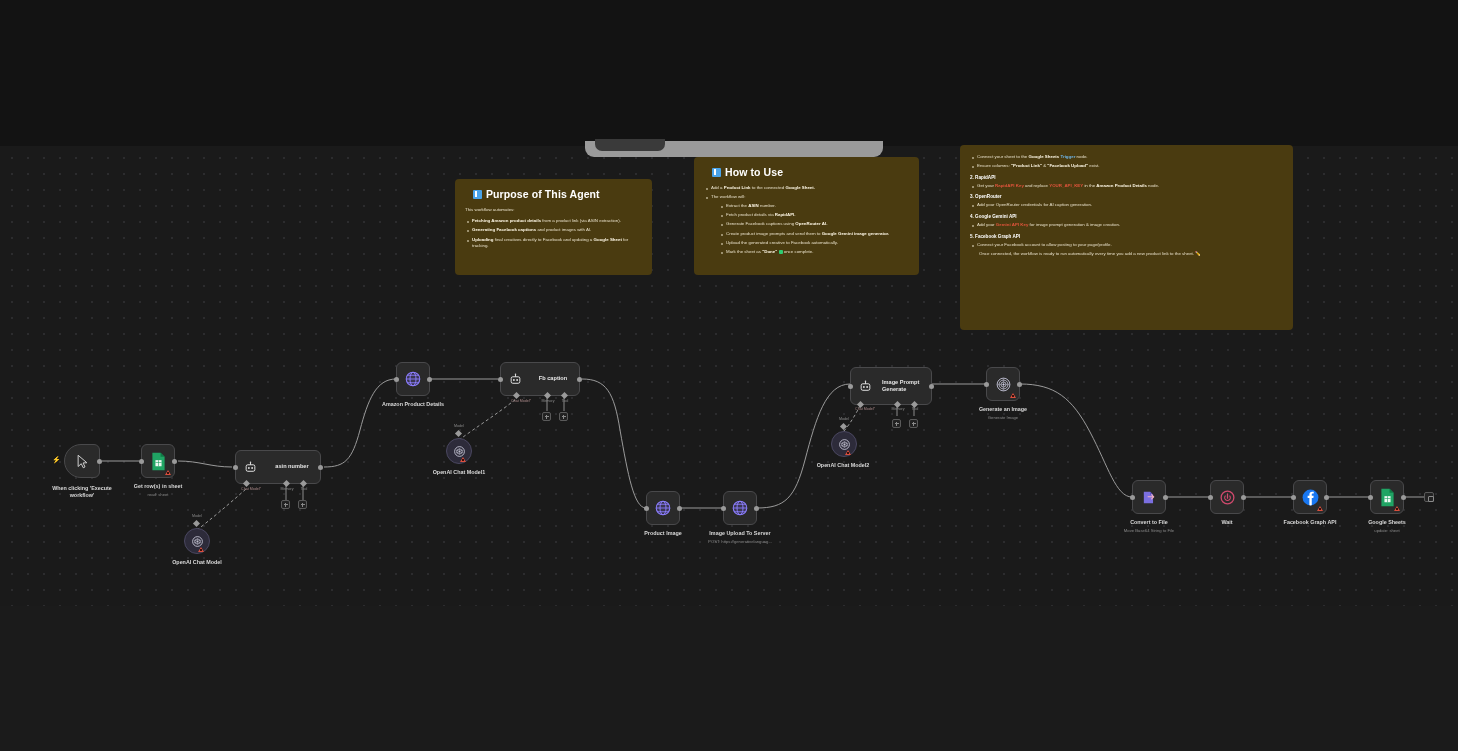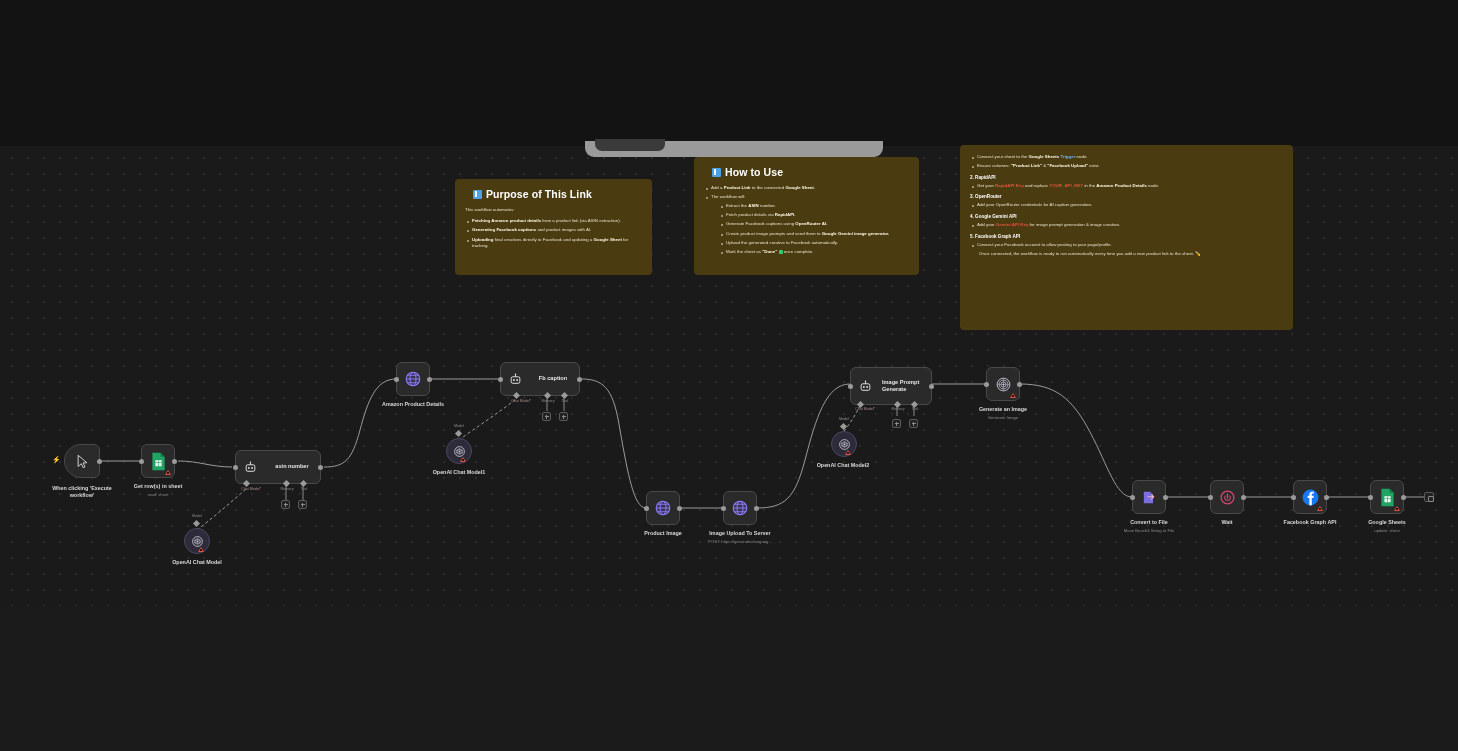--- a/index.html
+++ b/index.html
@@ -231,21 +231,21 @@
     <path class="es" d="M547,396 V411"></path>
     <path class="es" d="M564,396 V411"></path>
 
     <path class="es" d="M897,402 V416"></path>
     <path class="es" d="M914,402 V416"></path>
   </svg>
 
   <div class="sticky" id="sticky-purpose">
     <h3>
       <span class="emoji-badge"></span>
-      <span>Purpose of This Link</span>
+      <span>Purpose of This Agent</span>
     </h3>
     <p>This workflow automates:</p>
     <ul>
       <li><span class="hl-b">Fetching Amazon product details</span> from a product link (via ASIN extraction).</li>
       <li><span class="hl-b">Generating Facebook captions</span> and product images with AI.</li>
       <li><span class="hl-b">Uploading</span> final creatives directly to Facebook and updating a <span class="hl-b">Google Sheet</span> for tracking.</li>
     </ul>
   </div>
 
   <div class="sticky" id="sticky-howto">

